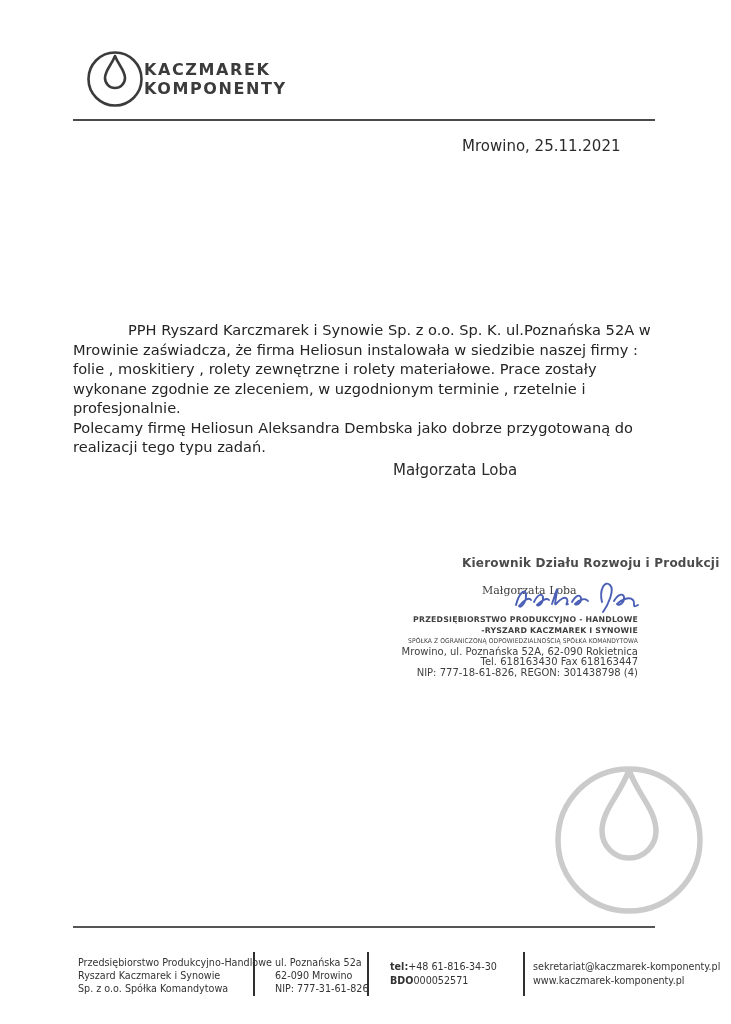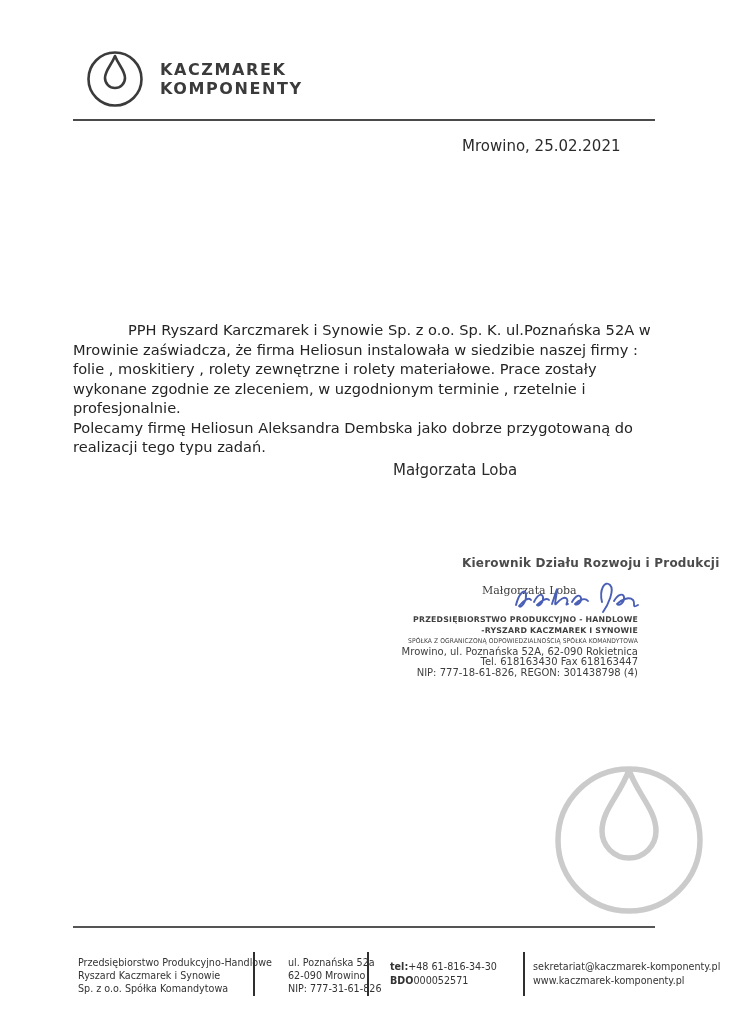--- a/index.html
+++ b/index.html
@@ -6,21 +6,21 @@
   .page{
     position:relative;
     width:731px;height:1024px;
     background:#ffffff;
     font-family:"DejaVu Sans","Liberation Sans",sans-serif;
     color:#262626;
     overflow:hidden;
     margin:0 auto;
   }
   
-  .logo{position:absolute;left:86px;top:50px;display:flex;align-items:center;gap:16px;}
+  .logo{position:absolute;left:86px;top:50px;display:flex;align-items:center;}
   .logo-mark{width:58px;height:58px;}
   .logo-text{font-size:16px;font-weight:600;letter-spacing:1.6px;color:#3b3b3b;line-height:19px;}
   .header-rule{position:absolute;left:73px;top:119px;width:582px;height:2px;background:#4a4a4a;}
   
   .date-line{position:absolute;left:462px;top:137px;font-size:15px;color:#2b2b2b;}
   
   .body-text{position:absolute;left:73px;top:308px;width:594px;font-size:14.6px;line-height:19.5px;color:#242424;margin-top:12px;}
   .body-text p{margin:0;}
   .body-text p.indent{text-indent:55px;}
   
@@ -35,21 +35,21 @@
   .company-stamp .s0,.company-stamp .s1{font-size:7.8px;font-weight:600;letter-spacing:.2px;}
   .company-stamp .s2{font-size:6px;letter-spacing:.1px;transform:scaleY(1.1);}
   .company-stamp .s3,.company-stamp .s4,.company-stamp .s5{font-size:10px;}
   
   .watermark{position:absolute;left:551px;top:762px;width:156px;height:156px;opacity:.85;}
   
   .footer-rule{position:absolute;left:73px;top:926px;width:582px;height:2px;background:#555;}
   .footer{position:absolute;left:0;top:952px;width:731px;font-size:9.6px;line-height:13.2px;color:#333;}
   .f-col{position:absolute;top:4px;}
   .f-col1{left:78px;}
-  .f-col2{left:275px;margin-left:13px;}
+  .f-col2{left:275px;}
   .f-col3{left:390px;top:8px;width:124px;}
   .f-col3 .row{display:flex;justify-content:flex-start;line-height:14px;}
   .f-col3 .lbl{font-weight:700;}
   .f-col4{left:533px;top:8px;line-height:14px;}
   .f-sep{position:absolute;top:0;width:2px;height:44px;background:#2f2f2f;}
   .f-sep1{left:253px;}
   .f-sep2{left:367px;}
   .f-sep3{left:523px;}
 </style>
 </head>
@@ -64,21 +64,21 @@
         <path d="M29,6 C32.5,15 39,20.5 39,28 A10,10 0 1 1 19,28 C19,20.5 25.5,15 29,6 Z" fill="none" stroke="#3b3b3b" stroke-width="2.6" stroke-linejoin="round"></path>
       </svg>
     </span>
     <span class="logo-text">
       <div>KACZMAREK</div>
       <div>KOMPONENTY</div>
     </span>
   </div>
   <div class="header-rule"></div>
 
-  <div class="date-line">Mrowino, 25.02.2021</div>
+  <div class="date-line">Mrowino, 25.11.2021</div>
 
   <div class="body-text">
     <p class="indent">PPH Ryszard Karczmarek i Synowie Sp. z o.o. Sp. K. ul.Poznańska 52A w Mrowinie zaświadcza, że firma Heliosun instalowała w siedzibie naszej firmy : folie , moskitiery , rolety zewnętrzne i rolety materiałowe. Prace zostały wykonane zgodnie ze zleceniem, w uzgodnionym terminie , rzetelnie i profesjonalnie.</p>
     <p>Polecamy firmę Heliosun Aleksandra Dembska jako dobrze przygotowaną do realizacji tego typu zadań.</p>
   </div>
 
   <div class="signoff">
     <div class="name">Małgorzata Loba</div>
   </div>
 

